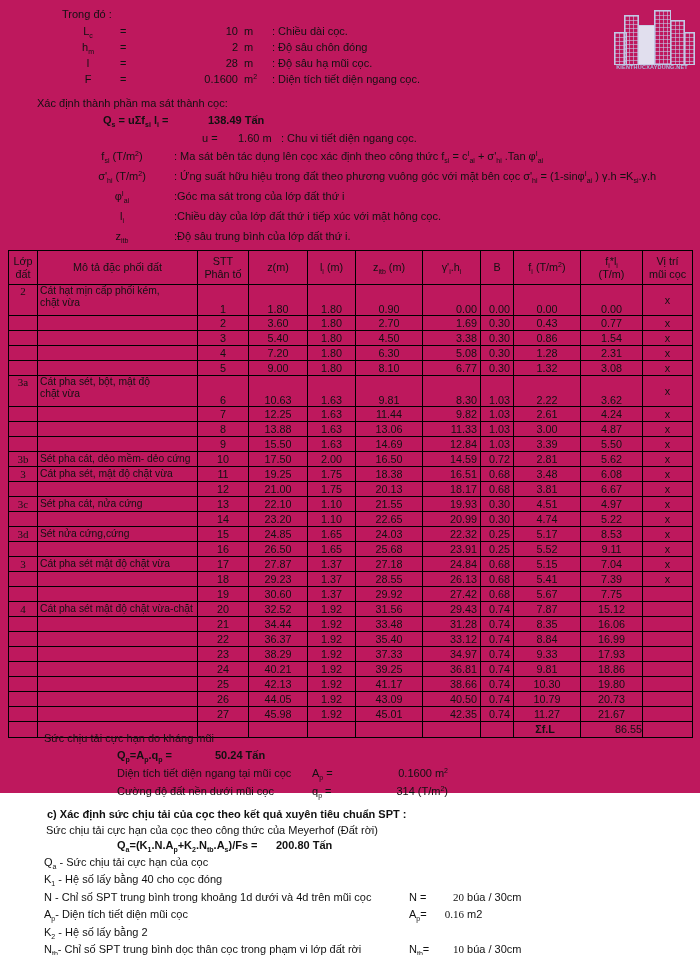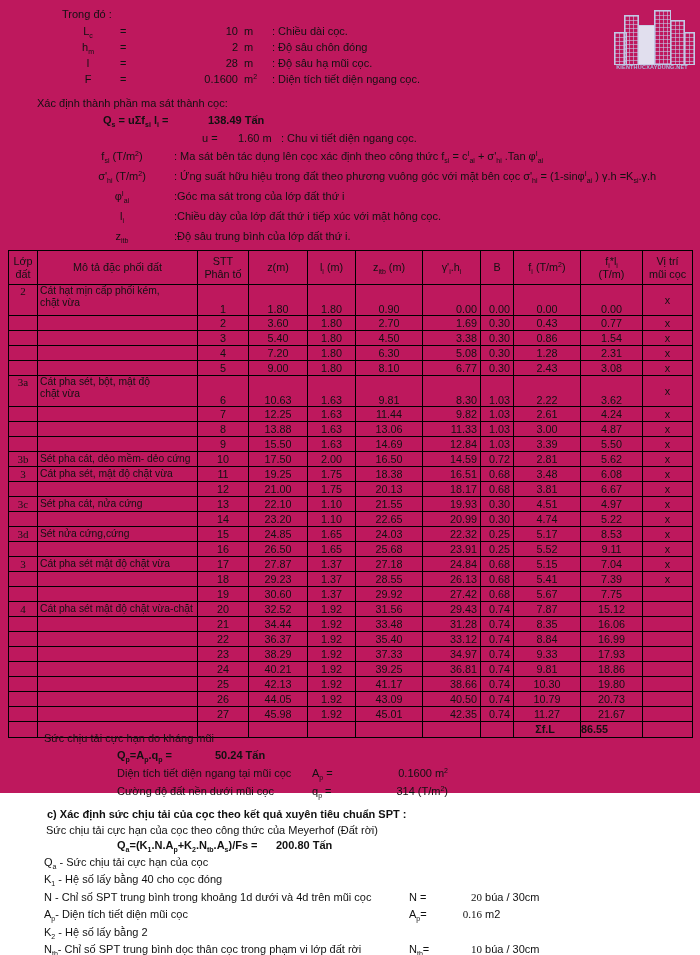--- a/index.html
+++ b/index.html
@@ -49,21 +49,21 @@
   .soil-table tr.tall td{height:30px}
   .c-layer{text-align:center;font-family:"Liberation Serif",serif;font-size:11px}
   .c-desc{text-align:left;padding-left:2px !important;font-size:10.3px;line-height:11.5px}
   .c-stt,.c-z,.c-l,.c-ztb,.c-f,.c-fl,.c-x{text-align:center}
   .c-gh,.c-b{text-align:right;padding-right:3px !important}
   tr.tall td{vertical-align:bottom}
   tr.tall td.c-layer,tr.tall td.c-desc{vertical-align:top}
   tr.tall td.c-x{vertical-align:middle}
   tr.sum td{height:15px;line-height:13px}
   .sum-label{font-weight:bold;text-align:center;padding-right:4px !important}
-  .sum-val{font-weight:bold;text-align:left}
+  .sum-val{font-weight:normal;text-align:right}
 
   
   .sec-tip{position:absolute;left:0;top:732px;width:700px}
   .tip-heading{margin-left:44px;height:17px}
   .tip-formula{position:relative;height:18px}
   .t-expr{position:absolute;left:117px;font-weight:bold}
   .t-result{position:absolute;left:215px;font-weight:bold}
   .tip-row{position:relative;height:18px}
   .t-desc{position:absolute;left:117px;white-space:nowrap}
   .t-sym{position:absolute;left:312px}
@@ -72,21 +72,21 @@
   
   .sec-spt{position:absolute;left:0;top:808px;width:700px}
   .spt-heading{margin-left:47px;height:16px;font-weight:bold}
   .spt-sub{margin-left:46px;height:15px}
   .spt-formula{position:relative;height:17px}
   .s-expr{position:absolute;left:117px;font-weight:bold}
   .s-result{position:absolute;left:276px;font-weight:bold}
   .srow{position:relative;height:17.4px}
   .s-left{position:absolute;left:44px;white-space:nowrap}
   .s-rsym{position:absolute;left:409px;white-space:nowrap}
-  .s-rval{position:absolute;left:462px;white-space:nowrap}
+  .s-rval{position:absolute;left:444px;white-space:nowrap}
   .s-rnum{font-family:"Liberation Serif",serif;display:inline-block;min-width:20px;text-align:right}
 </style>
 </head>
 <body>
 
 <div class="page">
 
   <div class="wm">
     <div class="bld" style="left:8px;top:30px;width:11px;height:31px"></div>
     <div class="bld" style="left:18px;top:13px;width:13px;height:48px"></div>
@@ -279,21 +279,21 @@
         </tr>
         <tr>
           <td class="c-layer"></td>
           <td class="c-desc"></td>
           <td class="c-stt">5</td>
           <td class="c-z">9.00</td>
           <td class="c-l">1.80</td>
           <td class="c-ztb">8.10</td>
           <td class="c-gh">6.77</td>
           <td class="c-b">0.30</td>
-          <td class="c-f">2.43</td>
+          <td class="c-f">1.32</td>
           <td class="c-fl">3.08</td>
           <td class="c-x">x</td>
         </tr>
         <tr class="tall">
           <td class="c-layer">3a</td>
           <td class="c-desc">
             <div>Cát pha sét, bột, mật độ</div>
             <div>chặt vừa</div>
           </td>
           <td class="c-stt">6</td>

